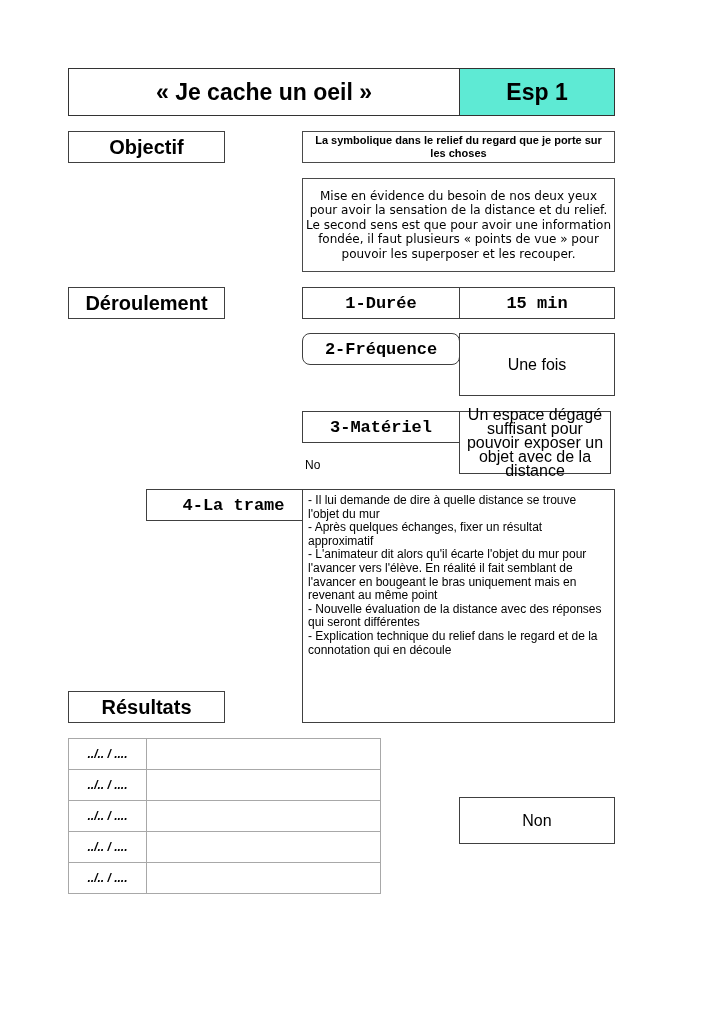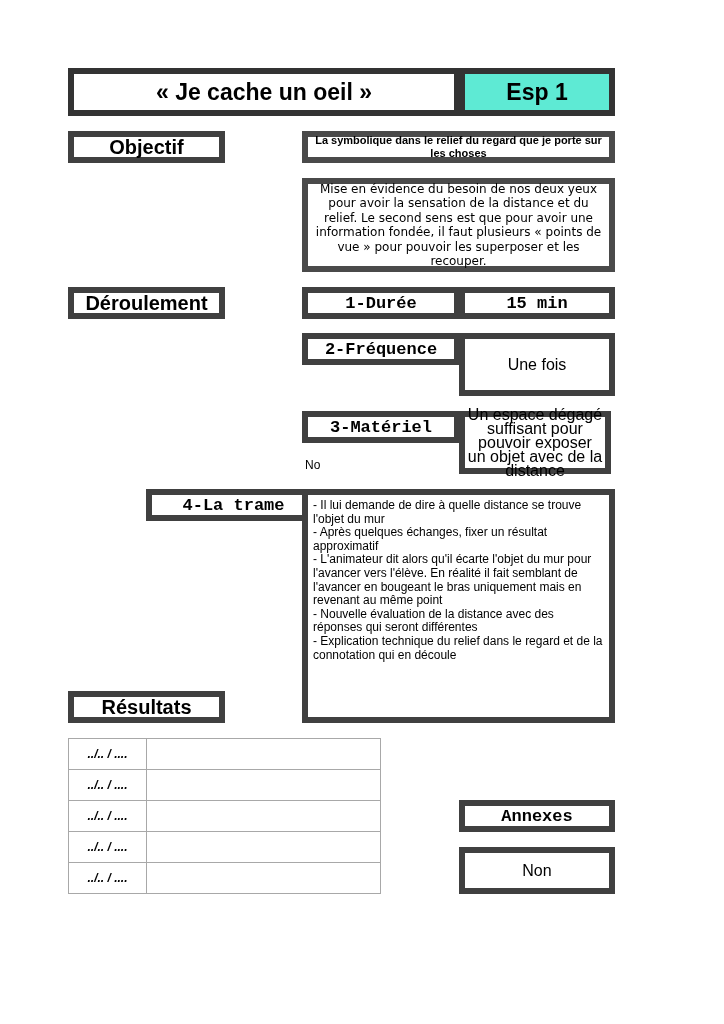--- a/index.html
+++ b/index.html
@@ -1,61 +1,61 @@
 <!DOCTYPE html>
 <html><head>
 <meta charset="utf-8">
 <style>
   html, body { margin: 0; padding: 0; background: #ffffff; }
   body { width: 724px; height: 1024px; position: relative; overflow: hidden;
          font-family: "Liberation Sans", sans-serif; color: #000; }
   .box { position: absolute; box-sizing: border-box; background: #fff;
-         border: 6px solid #404040; display: flex; align-items: center;
+         border: 1px solid #404040; display: flex; align-items: center;
          justify-content: center; text-align: center; }
   .dark { border-color: #4a4a4a; }
   .h-title { font-weight: bold; font-size: 23px; }
   .h-label { font-weight: bold; font-size: 20px; }
   .h-sub { font-weight: bold; font-size: 17px; font-family: Liberation Mono, monospace; }
   .small { font-size: 16px; line-height: 14px; }
   .tiny { font-size: 11px; line-height: 13px; font-weight: bold; }
   .dejavu { font-family: "DejaVu Sans", sans-serif; font-size: 12px; line-height: 14.5px; }
 
   #title-main { left: 68px; top: 68px; width: 392px; height: 48px; border-color: #333; }
   #title-code { left: 459px; top: 68px; width: 156px; height: 48px; border-color: #333; background: #5eead4; }
 
   #objectif-label { left: 68px; top: 131px; width: 157px; height: 32px; }
   #objectif-sub { left: 302px; top: 131px; width: 313px; height: 32px; padding: 0 6px; }
   #objectif-desc { left: 302px; top: 178px; width: 313px; height: 94px; padding: 0 2px; }
 
   #deroulement-label { left: 68px; top: 287px; width: 157px; height: 32px; }
   #duree-label { left: 302px; top: 287px; width: 158px; height: 32px; }
   #duree-value { left: 459px; top: 287px; width: 156px; height: 32px; }
 
-  #freq-label { left: 302px; top: 333px; width: 158px; height: 32px; }
+  #freq-label { left: 302px; top: 333px; width: 158px; height: 32px; border-radius: 8px; }
   #freq-value { left: 459px; top: 333px; width: 156px; height: 63px; }
 
   #mat-label { left: 302px; top: 411px; width: 158px; height: 32px; }
   #mat-value { left: 459px; top: 411px; width: 152px; height: 63px; padding: 0 2px; }
   #mat-extra { position: absolute; left: 305px; top: 458px; font-size: 12px; }
 
   #trame-label { left: 146px; top: 489px; width: 175px; height: 32px; }
   #trame-text { left: 302px; top: 489px; width: 313px; height: 234px; display: block;
                 text-align: left; padding: 4px 5px; font-size: 12px; line-height: 13.6px; }
   #trame-text div { margin: 0; }
 
   #resultats-label { left: 68px; top: 691px; width: 157px; height: 32px; }
 
   #dates-table { position: absolute; left: 68px; top: 738px; width: 313px;
                  border-collapse: collapse; }
   #dates-table td { border: 1px solid #a8a8a8; height: 30px; padding: 0; }
   #dates-table td.date { width: 77px; text-align: center; font-weight: bold;
                          font-style: italic; font-size: 12px; }
 
   #annexes-label { left: 459px; top: 800px; width: 156px; height: 32px; }
-  #annexes-value { left: 459px; top: 847px; width: 156px; height: 47px; }
+  #annexes-value { left: 459px; top: 797px; width: 156px; height: 47px; }
 </style>
 </head>
 <body>
 
 <div class="box h-title" id="title-main">
   <span>« Je cache un oeil »</span>
 </div>
 <div class="box h-title" id="title-code">
   <span>Esp 1</span>
 </div>

